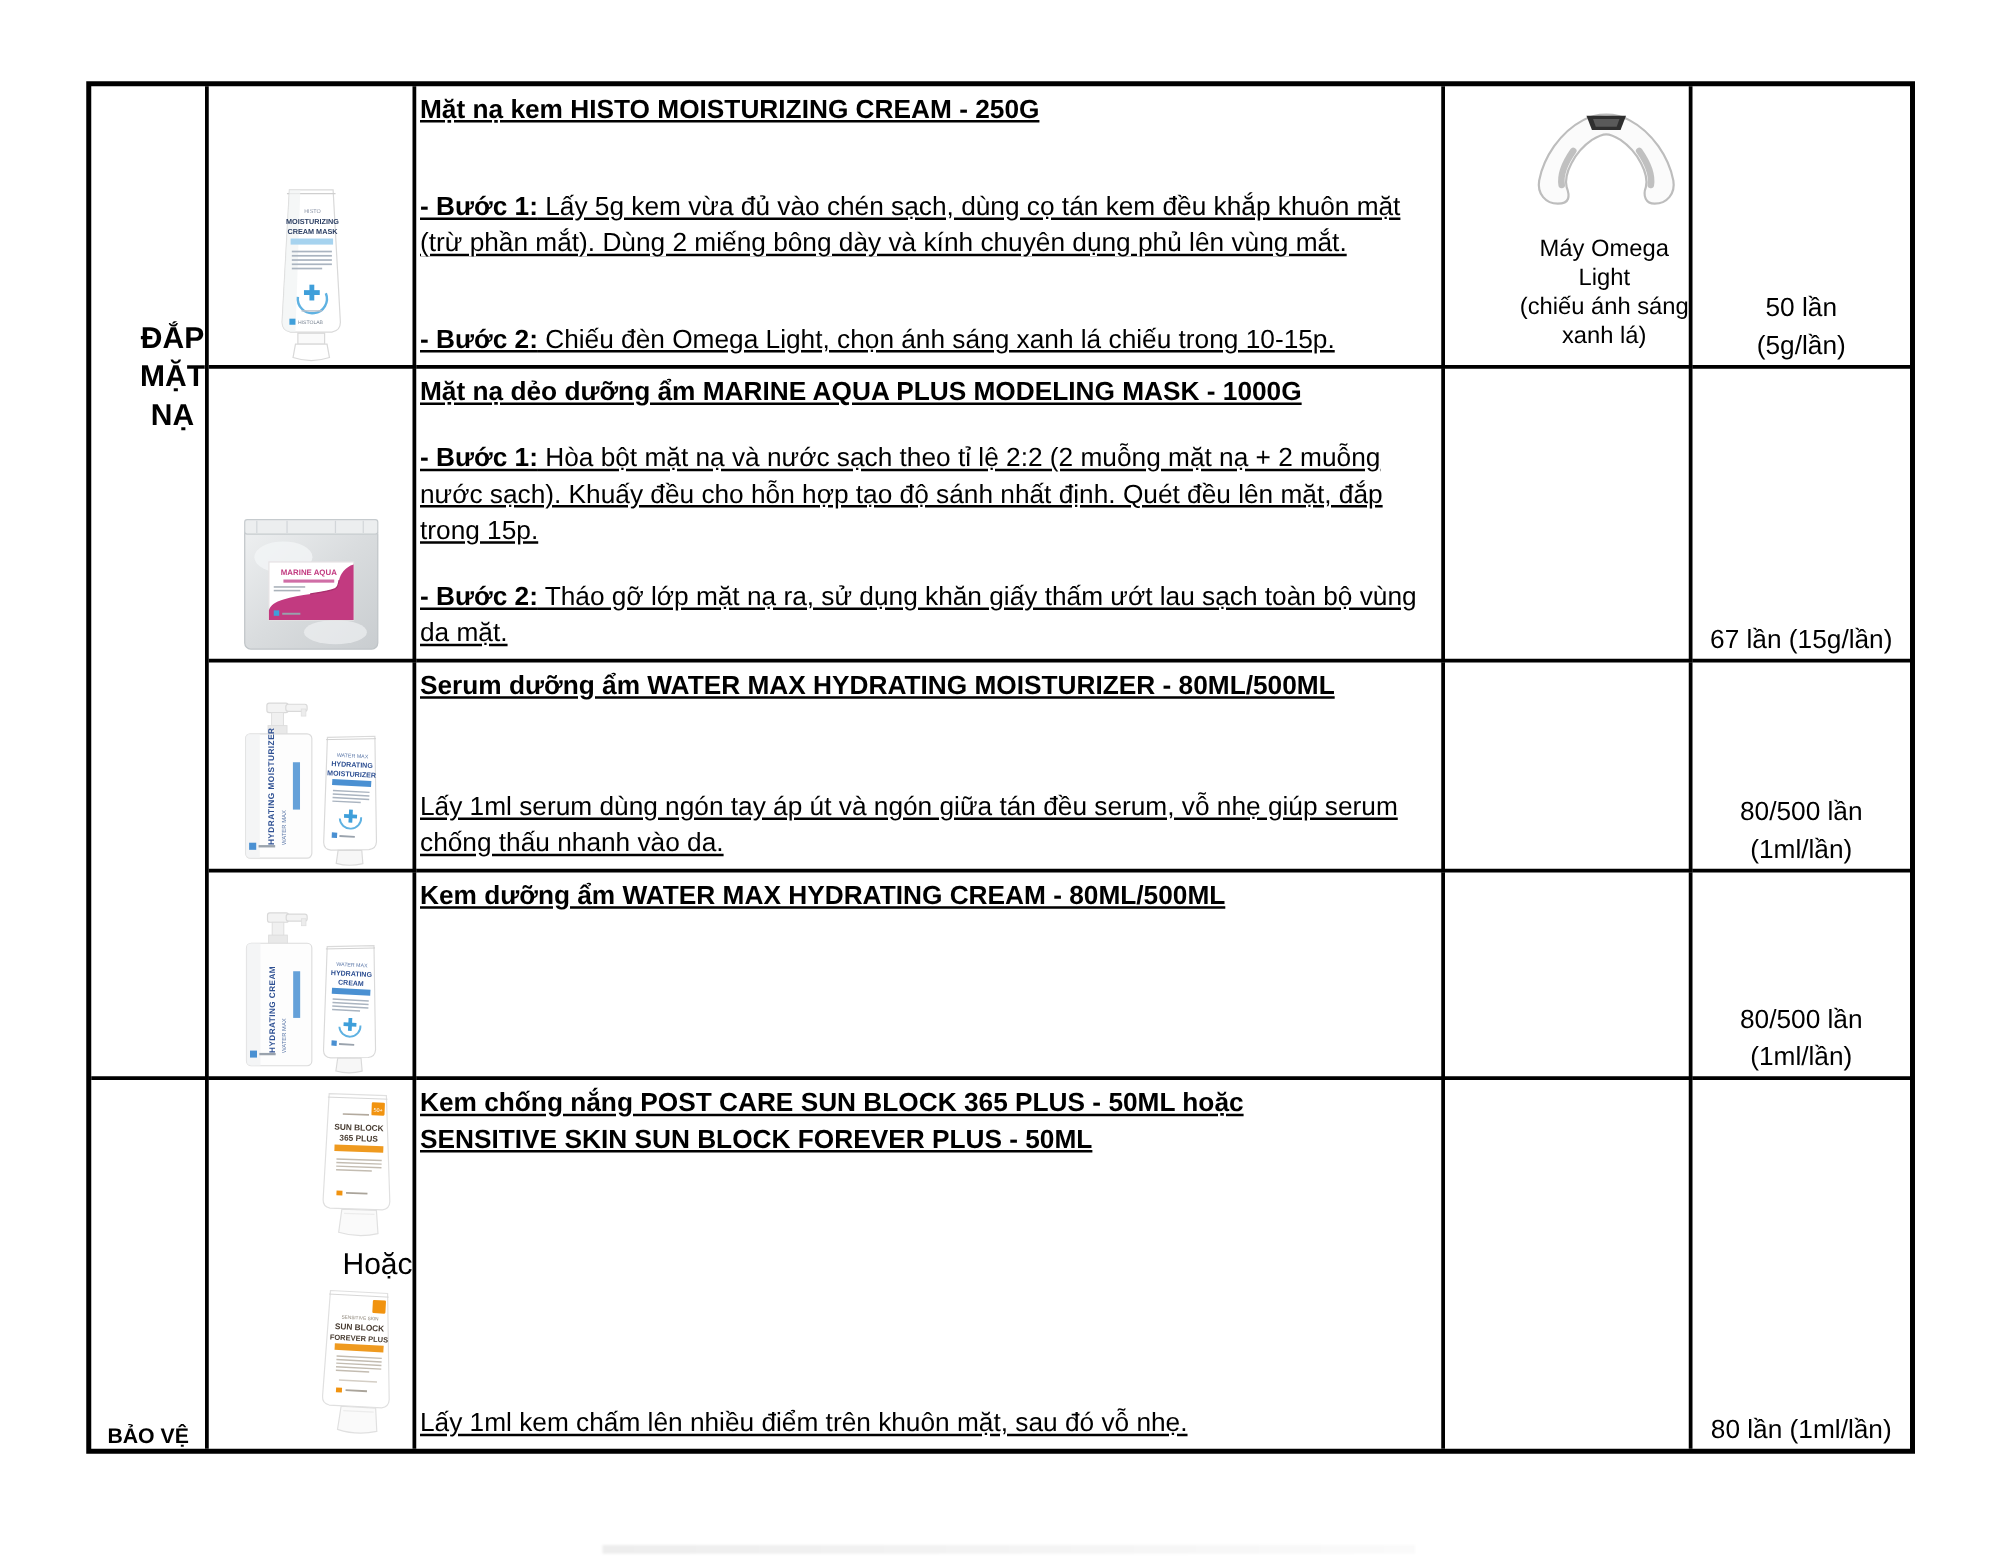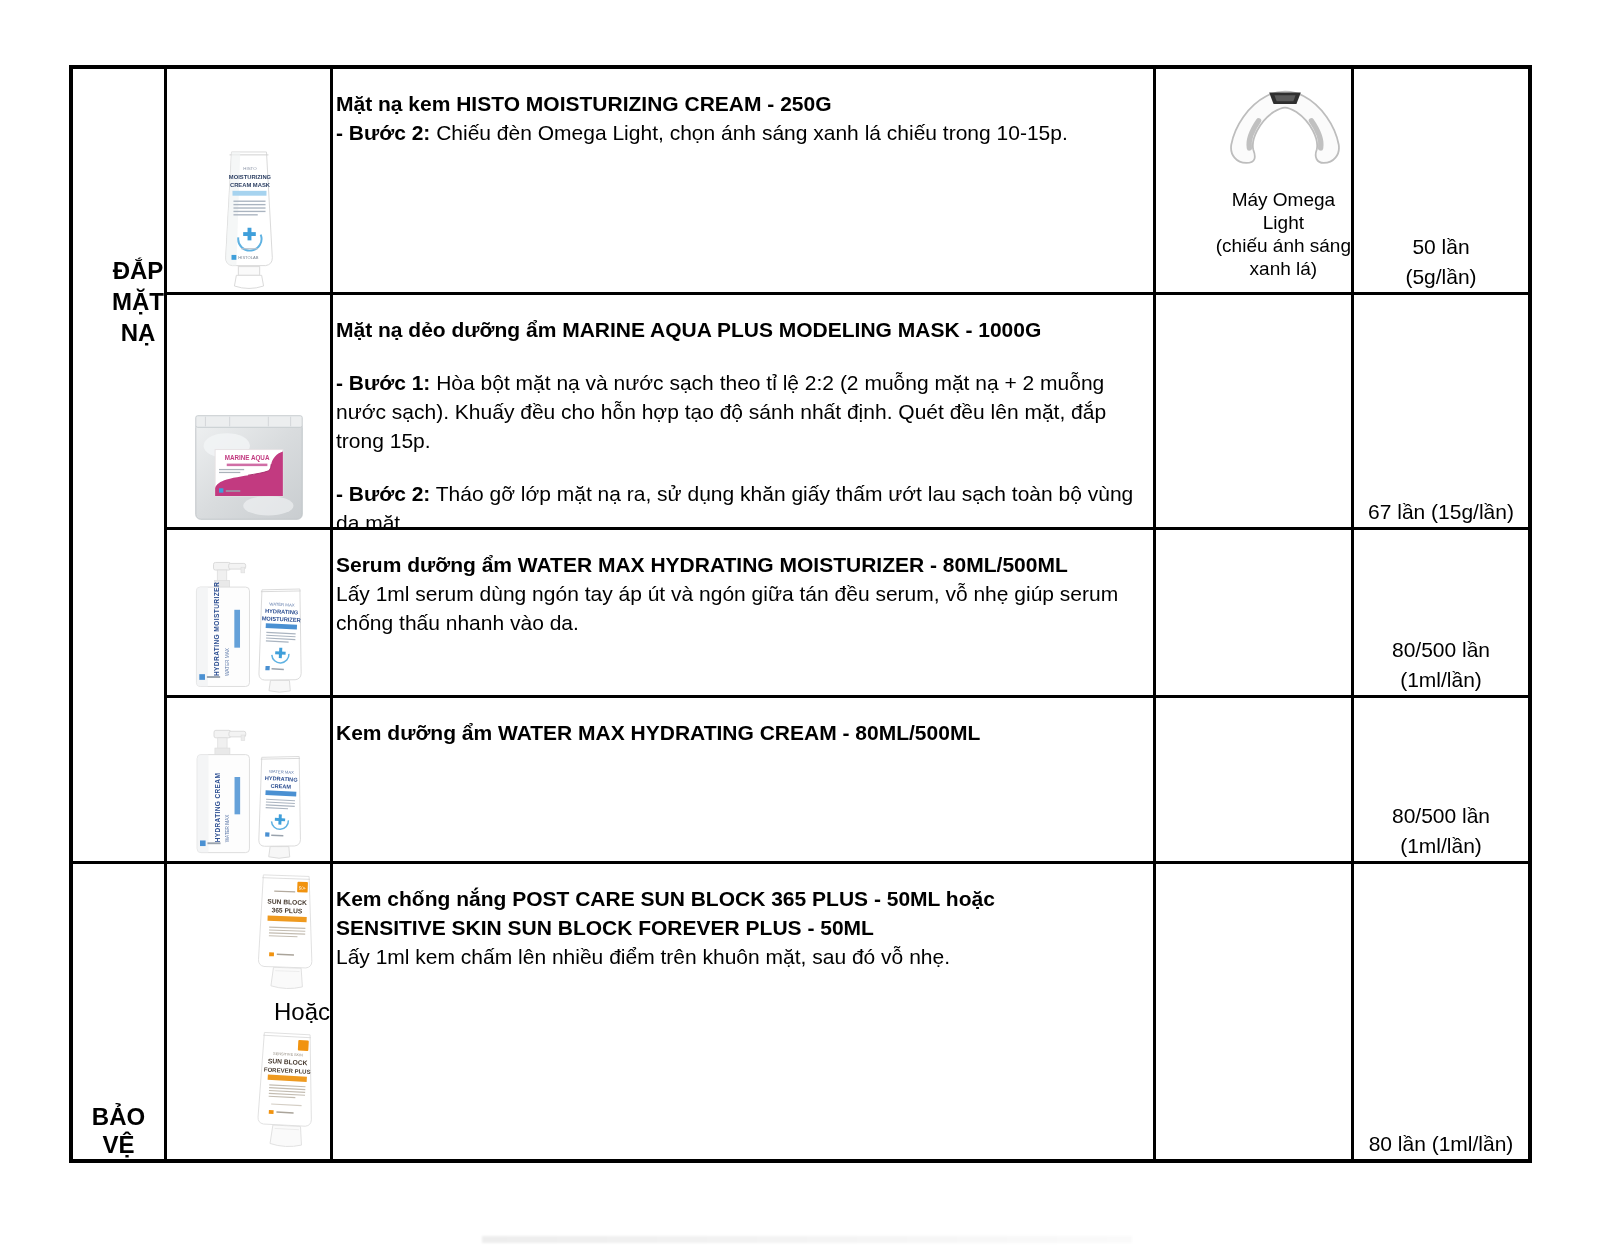--- a/index.html
+++ b/index.html
@@ -10,23 +10,23 @@
        grid-template-columns:94px 166px 823px 198px 174px;
        grid-template-rows:226px 235px 168px 166px 295px;}
   .cell{box-sizing:border-box;border-right:3px solid #000;border-bottom:3px solid #000;
         display:flex;align-items:flex-end;justify-content:center;overflow:hidden;position:relative;}
   .no-r{border-right:none;}
   .no-b{border-bottom:none;}
   .c1{grid-column:1;} .c2{grid-column:2;} .c3{grid-column:3;} .c4{grid-column:4;} .c5{grid-column:5;}
   .r1{grid-row:1;} .r2{grid-row:2;gap:24px;} .r3{grid-row:3;} .r4{grid-row:4;} .r5{grid-row:5;}
   .cat-mask{grid-row:1/5;flex-direction:column;justify-content:flex-start;padding-top:186px;
         font-weight:bold;font-size:24px;line-height:31px;text-align:center;white-space:pre-line;padding-left:14px;}
-  .cat-protect{font-weight:bold;font-size:24px;text-align:center;}
-  .desc{flex-direction:column;align-items:flex-start;justify-content:flex-start;
-        padding:20px 4px 6px 3px;font-size:21px;line-height:29px;}
+  .cat-protect{font-weight:bold;font-size:17px;text-align:center;}
+  .desc{flex-direction:column;align-items:flex-start;justify-content:space-between;
+        padding:4px 4px 6px 3px;font-size:21px;line-height:29px;text-decoration:underline;}
   .desc p{margin:0;}
   .b{font-weight:bold;}
   .pre{white-space:pre-line;}
   .dev{flex-direction:column;gap:18px;text-align:center;font-size:19px;line-height:23px;}
   .cnt{text-align:center;font-size:21px;line-height:30px;white-space:pre-line;}
   .prod5{flex-direction:column;gap:2px;}
   .hoac{font-size:24px;line-height:26px;}
   .artifact{position:absolute;left:482px;top:1236px;width:650px;height:7px;
         background:linear-gradient(90deg,rgba(0,0,0,0.07),rgba(0,0,0,0.02));filter:blur(1px);}
   svg text{font-family:"Liberation Sans", sans-serif;}
@@ -65,20 +65,21 @@
         <rect x="29" y="88.5" width="13" height="4" fill="#3f9fda"></rect>
         <rect x="27" y="105" width="17" height="1.2" fill="#b9c1cb"></rect>
         <rect x="17" y="112" width="5" height="5" fill="#3f9fda"></rect>
         <text x="24" y="116.5" font-size="4.2" fill="#7b8694">HISTOLAB</text>
         <rect x="24" y="124" width="22" height="9" fill="#fafafa" stroke="#d9d9d9" stroke-width="1"></rect>
         <path d="M22 133 H48 L50 144 Q35 149 20 144 Z" fill="#ffffff" stroke="#d9d9d9" stroke-width="1"></path>
       </svg>
     </div>
     <div class="cell c3 r1 desc">
       <p class="b">Mặt nạ kem HISTO MOISTURIZING CREAM - 250G</p>
+      <p><span class="b">- Bước 1:</span><span> Lấy  5g kem vừa đủ vào chén sạch, dùng cọ tán kem đều khắp khuôn mặt (trừ phần mắt). Dùng 2 miếng bông dày và kính chuyên dụng phủ lên vùng mắt.</span></p>
       <p><span class="b">- Bước 2:</span><span> Chiếu đèn Omega Light, chọn ánh sáng xanh lá chiếu trong 10-15p.</span></p>
     </div>
     <div class="cell c4 r1 dev">
       <svg width="132" height="88" viewBox="0 0 150 100">
         <path d="M31 92 C20 92 12 83 14 71 C18 50 33 27 54 16 C61 12 67 11 75 11 C83 11 89 12 96 16 C117 27 132 50 136 71 C138 83 130 92 119 92 C111 92 108 85 111 77 C114 65 104 45 88 34 C83 31 79 29 75 29 C71 29 67 31 62 34 C46 45 36 65 39 77 C42 85 42 92 31 92 Z" fill="#fbfbfb" stroke="#bdbdbd" stroke-width="2"></path>
         <path d="M57 12 L93 12 L88 25 L62 25 Z" fill="#2f2f2f"></path>
         <path d="M63 15 L87 15 L84.5 22 L65.5 22 Z" fill="#5a5a5a"></path>
         <path d="M45 44 C38 54 33 66 34.5 75" stroke="#8f8f8f" stroke-width="6" fill="none" stroke-linecap="round" opacity="0.55"></path>
         <path d="M105 44 C112 54 117 66 115.5 75" stroke="#8f8f8f" stroke-width="6" fill="none" stroke-linecap="round" opacity="0.55"></path>
       </svg>

